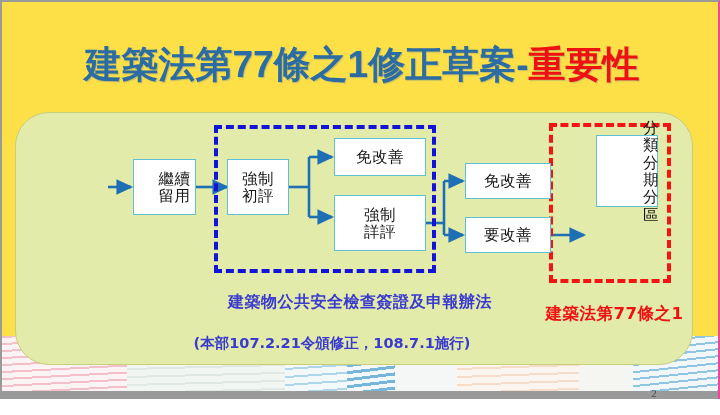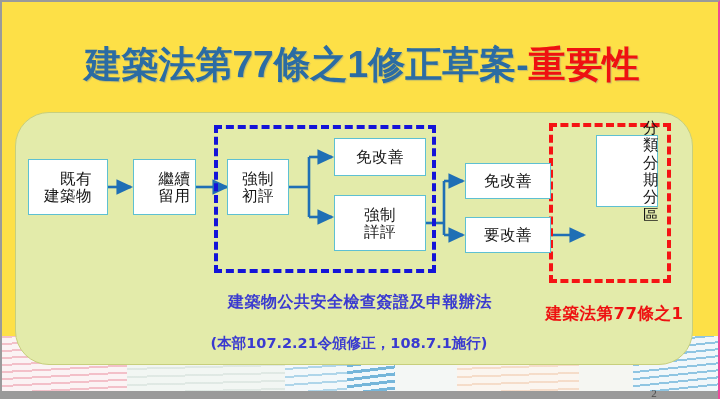--- a/index.html
+++ b/index.html
@@ -190,21 +190,21 @@
     text-align: center;
     white-space: nowrap;
     font-family: "DejaVu Sans", "Liberation Sans", sans-serif;
   }
   #cap-law-title {
     left: 168px; top: 290px; width: 380px;
     color: #3a3ad0; font-size: 16px; font-weight: bold;
     letter-spacing: 0.5px;
   }
   #cap-law-sub {
-    left: 157px; top: 332px; width: 380px;
+    left: 140px; top: 332px; width: 380px;
     color: #3a3ad0; font-size: 14.5px; font-weight: bold;
   }
   #cap-red-law {
     left: 520px; top: 301px; width: 185px;
     color: #ee1111; font-size: 16.5px; font-weight: bold;
     letter-spacing: 0.5px;
   }
 
   
   #page-num {
@@ -272,22 +272,20 @@
         <path d="M428,122 L447,122"></path>
 
         <path d="M535,122 L568,122"></path>
       </g>
     </svg>
 
     <div class="dash-blue" style="left:198px; top:12px; width:222px; height:148px;"></div>
 
     <div class="dash-red" style="left:533px; top:10px; width:122px; height:160px;"></div>
 
-    <div class="fbox" style="left:12px; top:46px; width:80px; height:56px;">既有
-建築物</div>
 
     <div class="fbox" style="left:117px; top:46px; width:63px; height:56px;padding-left:20px;">繼續
 留用</div>
 
     <div class="fbox" style="left:211px; top:46px; width:62px; height:56px;">強制
 初評</div>
 
     <div class="fbox" style="left:318px; top:25px; width:92px; height:38px;">免改善</div>
 
     <div class="fbox" style="left:318px; top:82px; width:92px; height:56px;">強制

